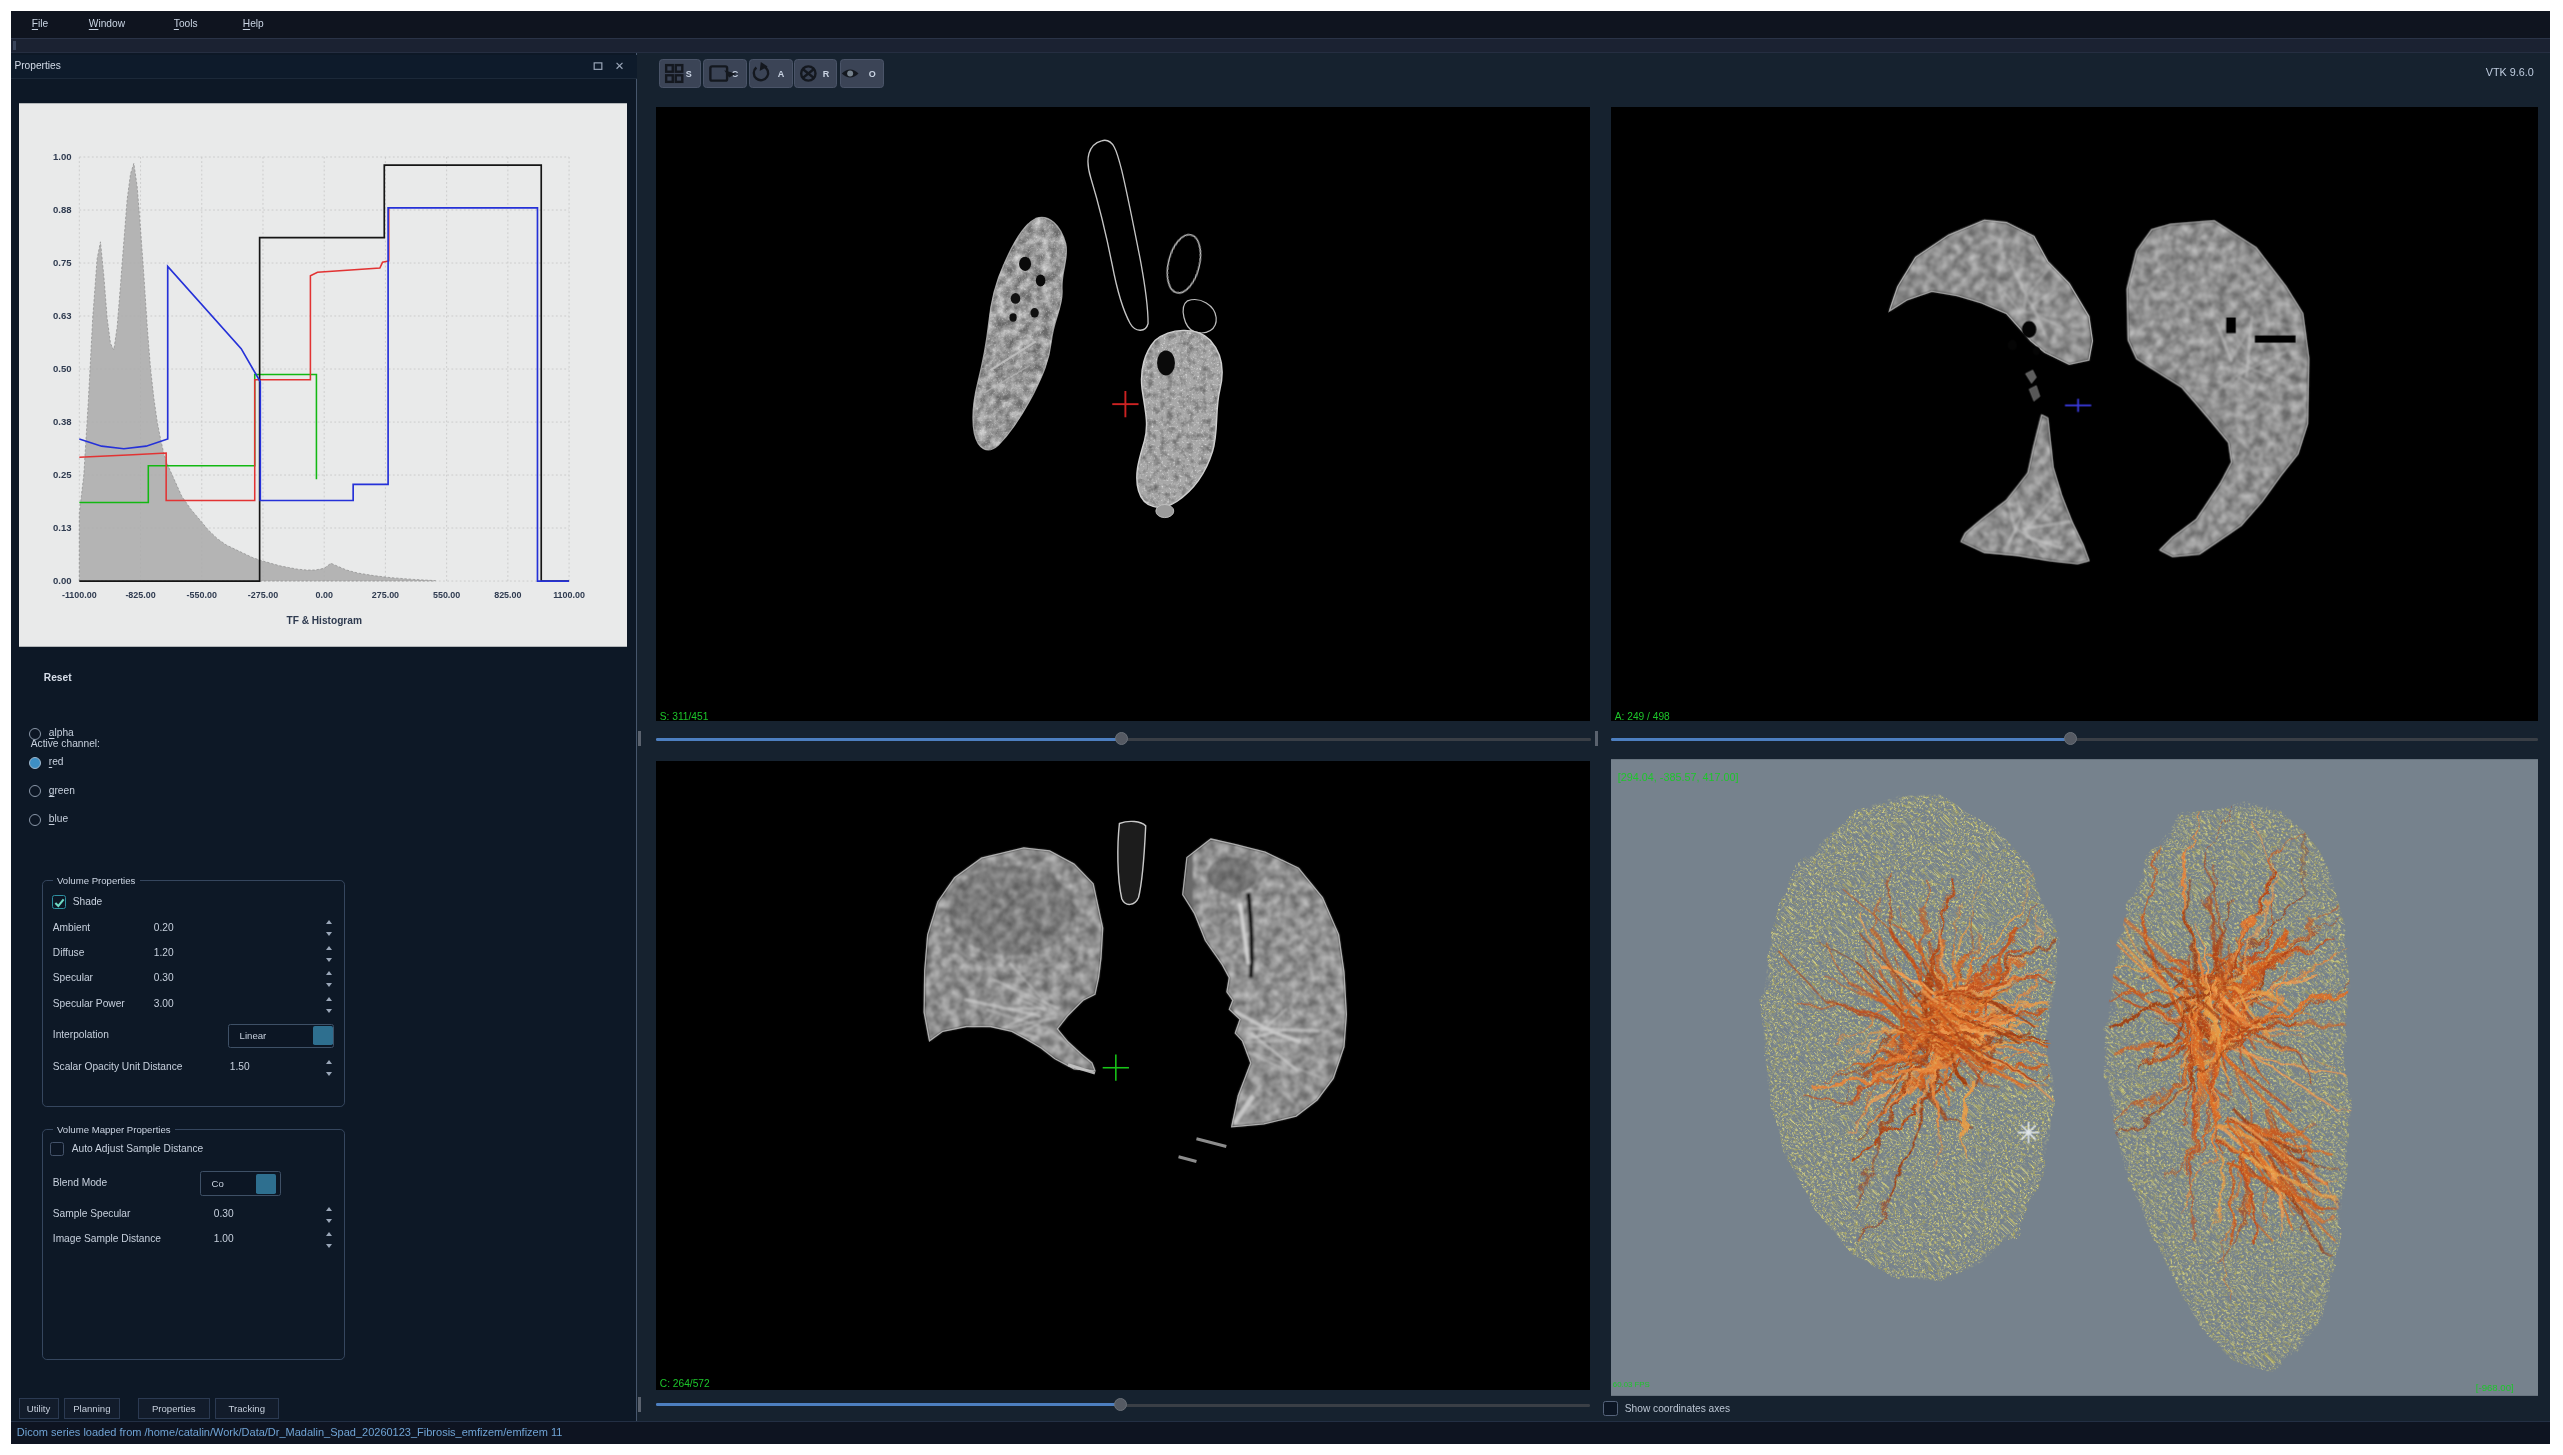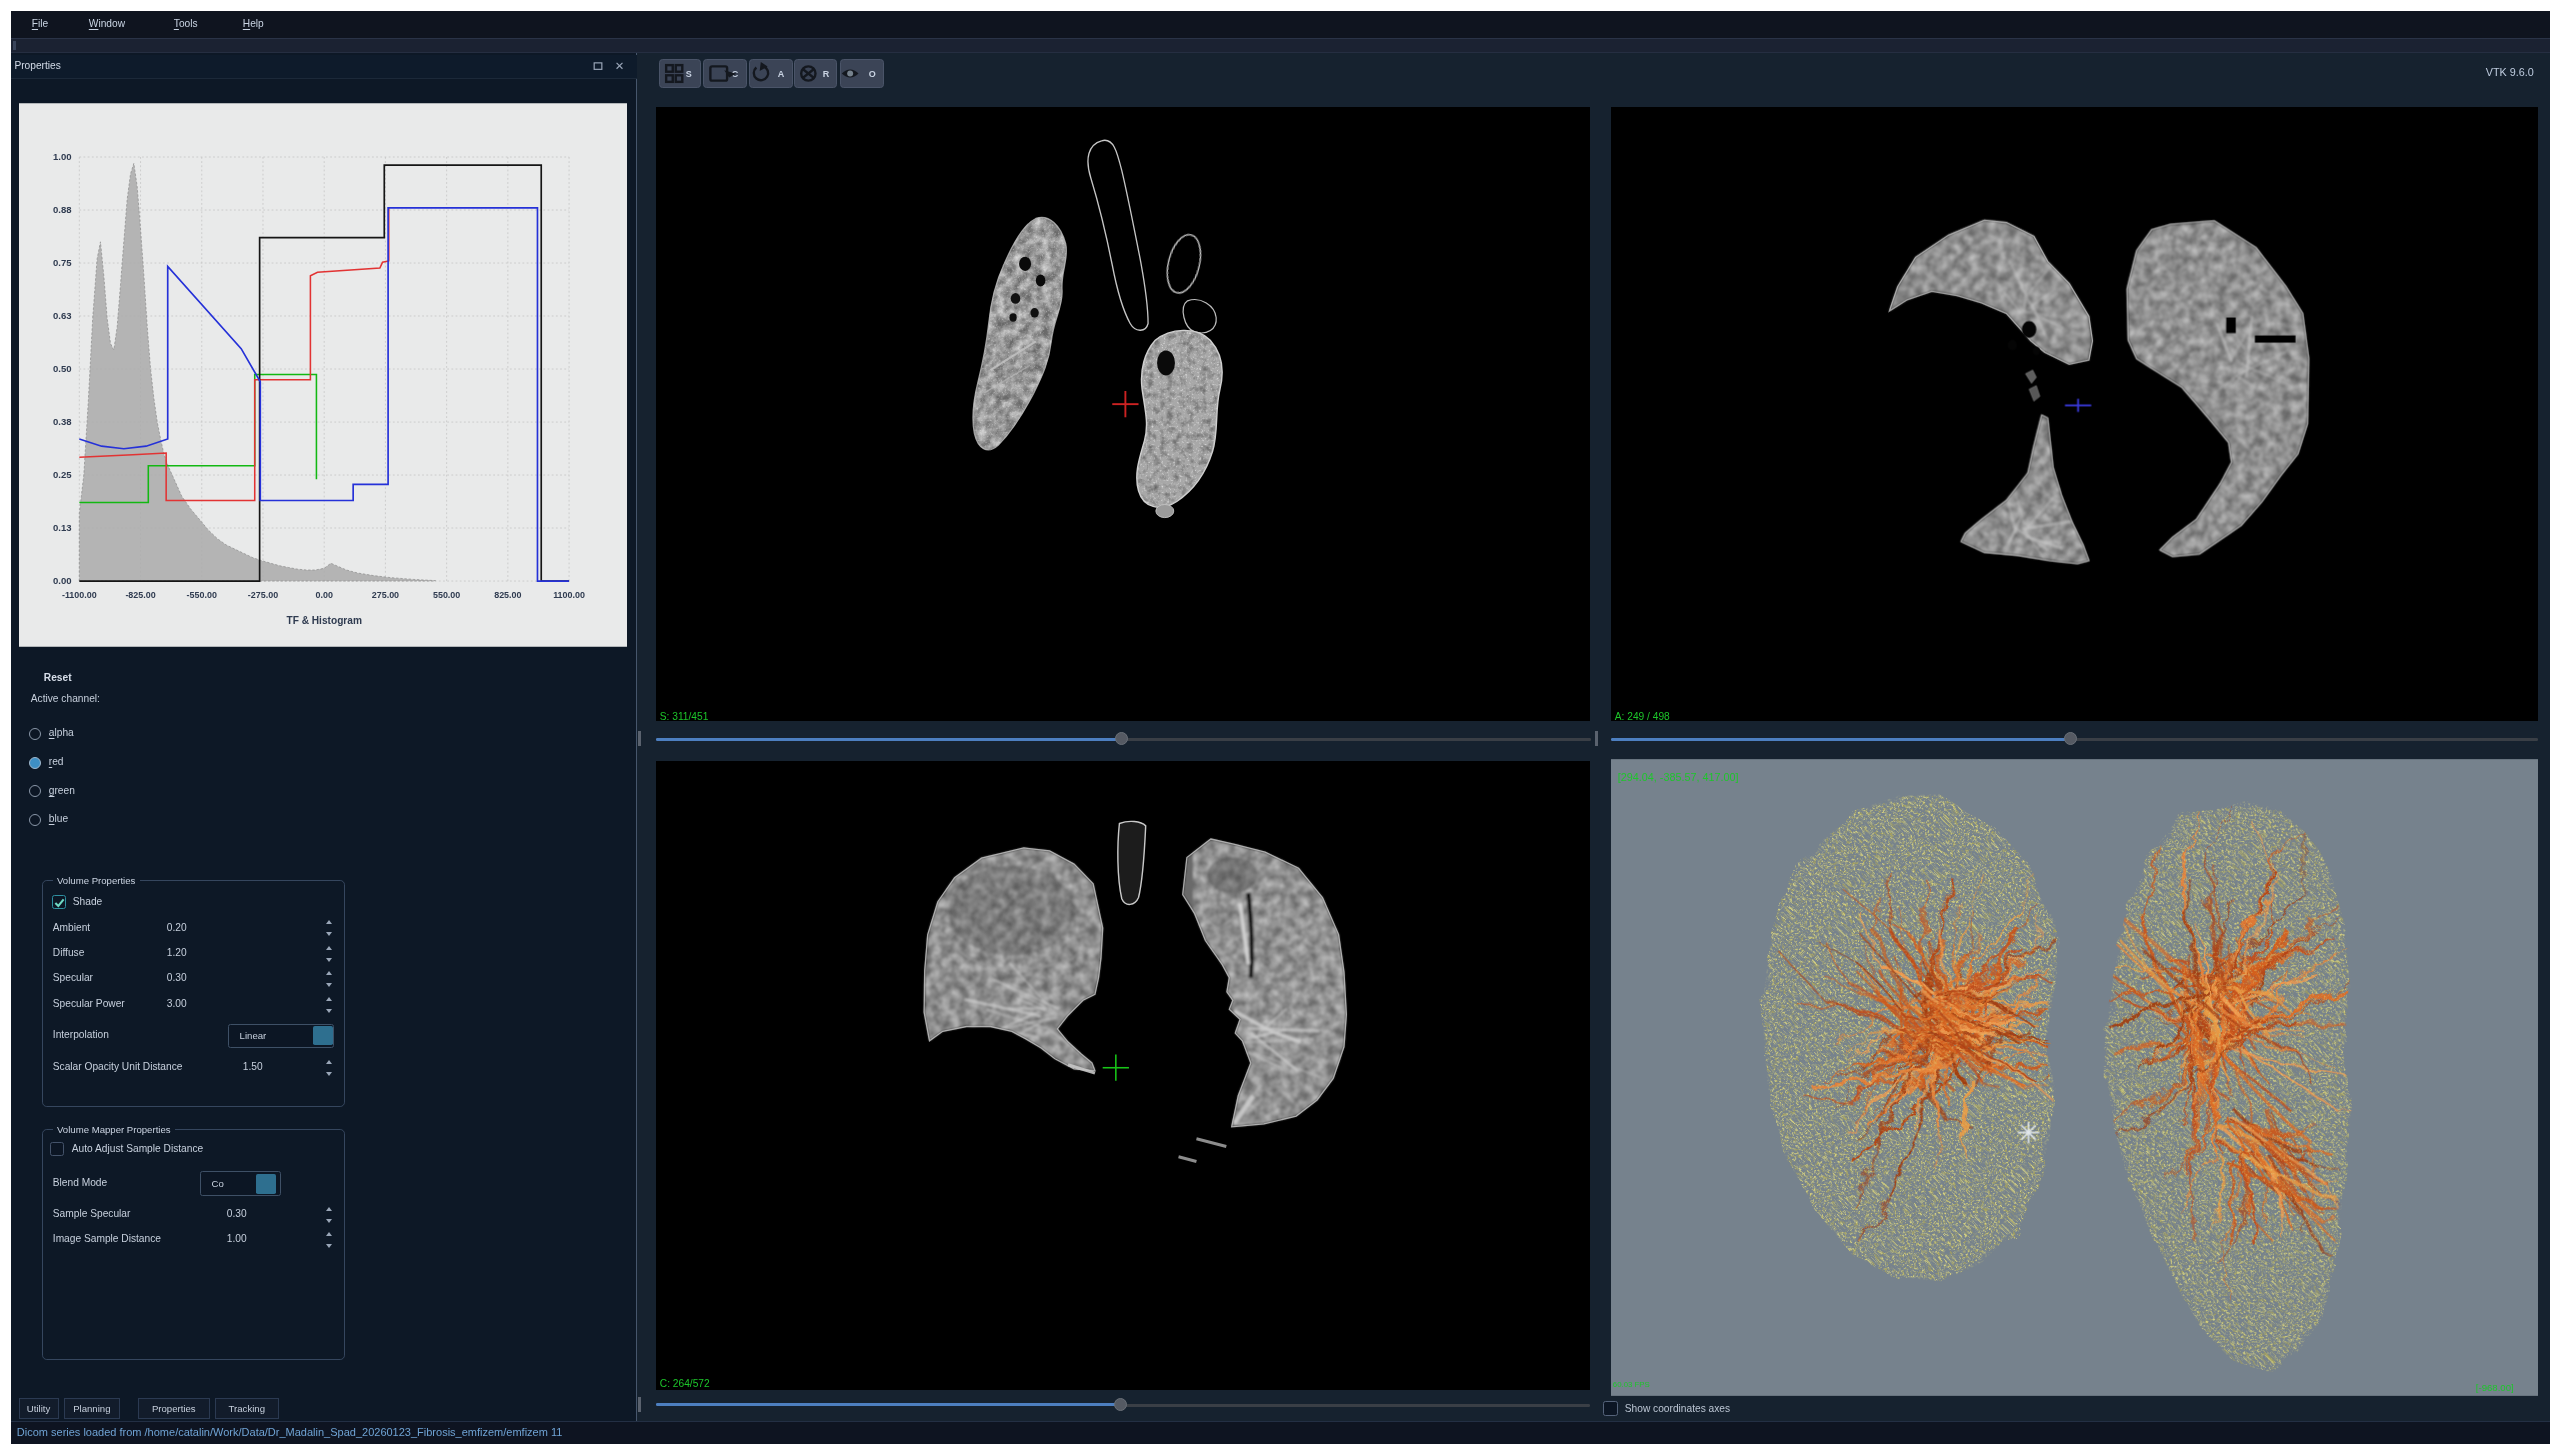--- a/index.html
+++ b/index.html
@@ -6,21 +6,21 @@
 .abs{position:absolute;}
 #menubar{left:0;top:0;width:2539px;height:27.5px;background:#0F141F;}
 .mi{position:absolute;top:7.2px;font-size:10.2px;color:#C9D4E3;text-align:right;}
 .mi u{text-decoration-thickness:0.6px;text-underline-offset:1.8px;}
 #toolstrip{left:0;top:27.5px;width:2539px;height:14.3px;background:#1B2232;border-top:0.6px solid #2A3347;border-bottom:0.6px solid #252E41;}
 #tshandle{left:2.4px;top:30px;width:3px;height:9.6px;background:#39445A;}
 #leftpanel{left:0;top:42px;width:626px;height:1368px;background:#0D1826;border-right:1.8px solid #46566C;}
 #ptitle{left:0;top:44px;width:626px;height:24px;background:#0E1B2B;border-bottom:0.6px solid #1C2939;color:#D3DBE8;font-size:10.2px;}
 #vtf{left:0;top:68px;width:626px;height:24px;color:#CBD4E2;font-size:10.2px;}
 .lbl{position:absolute;color:#C7D0DD;font-size:10.2px;white-space:nowrap;}
-.val{position:absolute;color:#C7D0DD;font-size:10.2px;margin-left:13px;}
+.val{position:absolute;color:#C7D0DD;font-size:10.2px;}
 .grp{position:absolute;border:0.6px solid #35465E;border-radius:4.8px;}
 .grplbl{position:absolute;color:#CBD4E2;font-size:9.6px;background:#0D1826;padding:0 4.2px;white-space:nowrap;}
 .spin{position:absolute;width:12px;height:18px;}
 .spin:before{content:"";position:absolute;left:2.4px;top:1.2px;border-left:3.6px solid transparent;border-right:3.6px solid transparent;border-bottom:4.8px solid #9AA6B8;}
 .spin:after{content:"";position:absolute;left:2.4px;bottom:1.2px;border-left:3.6px solid transparent;border-right:3.6px solid transparent;border-top:4.8px solid #9AA6B8;}
 .radio{position:absolute;width:12px;height:12px;border:1.2px solid #8A97A8;border-radius:50%;background:#0C1624;}
 .radio.sel{background:#3E8FC4;border-color:#9FB7CC;}
 .cb{position:absolute;width:14.3px;height:14.3px;border:1.2px solid #44536A;border-radius:2.4px;background:#0C1624;}
 .combo{position:absolute;background:#0C1624;border:0.6px solid #3E5066;border-radius:2.4px;color:#C7D0DD;font-size:9.6px;}
 .chandle{position:absolute;background:#2E6F8F;border-radius:1.8px;}
@@ -136,21 +136,21 @@
 <text x="306.0" y="828" text-anchor="middle" font-size="15" fill="#2F3B50" font-weight="bold">-550.00</text>
 <text x="408.5" y="828" text-anchor="middle" font-size="15" fill="#2F3B50" font-weight="bold">-275.00</text>
 <text x="511.0" y="828" text-anchor="middle" font-size="15" fill="#2F3B50" font-weight="bold">0.00</text>
 <text x="613.5" y="828" text-anchor="middle" font-size="15" fill="#2F3B50" font-weight="bold">275.00</text>
 <text x="716.0" y="828" text-anchor="middle" font-size="15" fill="#2F3B50" font-weight="bold">550.00</text>
 <text x="818.5" y="828" text-anchor="middle" font-size="15" fill="#2F3B50" font-weight="bold">825.00</text>
 <text x="921.0" y="828" text-anchor="middle" font-size="15" fill="#2F3B50" font-weight="bold">1100.00</text>
 <text x="511" y="872" text-anchor="middle" font-size="17" fill="#2F3B50" font-weight="bold">TF &amp; Histogram</text>
 </svg>
 <div class="lbl" style="left:33px;top:661px;font-weight:bold;color:#D8DFEA">Reset</div>
-<div class="lbl" style="left:20px;top:682px">Active channel:</div>
+<div class="lbl" style="left:20px;top:727px">Active channel:</div>
 <div class="radio" style="left:18.5px;top:717px"></div>
 <div class="lbl" style="left:38px;top:716px"><u style="text-underline-offset:1.8px">a</u>lpha</div>
 <div class="radio sel" style="left:18.5px;top:746px"></div>
 <div class="lbl" style="left:38px;top:745px"><u style="text-underline-offset:1.8px">r</u>ed</div>
 <div class="radio" style="left:18.5px;top:774px"></div>
 <div class="lbl" style="left:38px;top:774px"><u style="text-underline-offset:1.8px">g</u>reen</div>
 <div class="radio" style="left:18.5px;top:803px"></div>
 <div class="lbl" style="left:38px;top:802px"><u style="text-underline-offset:1.8px">b</u>lue</div>
 <div class="grp" style="left:31px;top:869px;width:303px;height:227px"></div>
 <div class="grplbl" style="left:42px;top:864px">Volume Properties</div>

